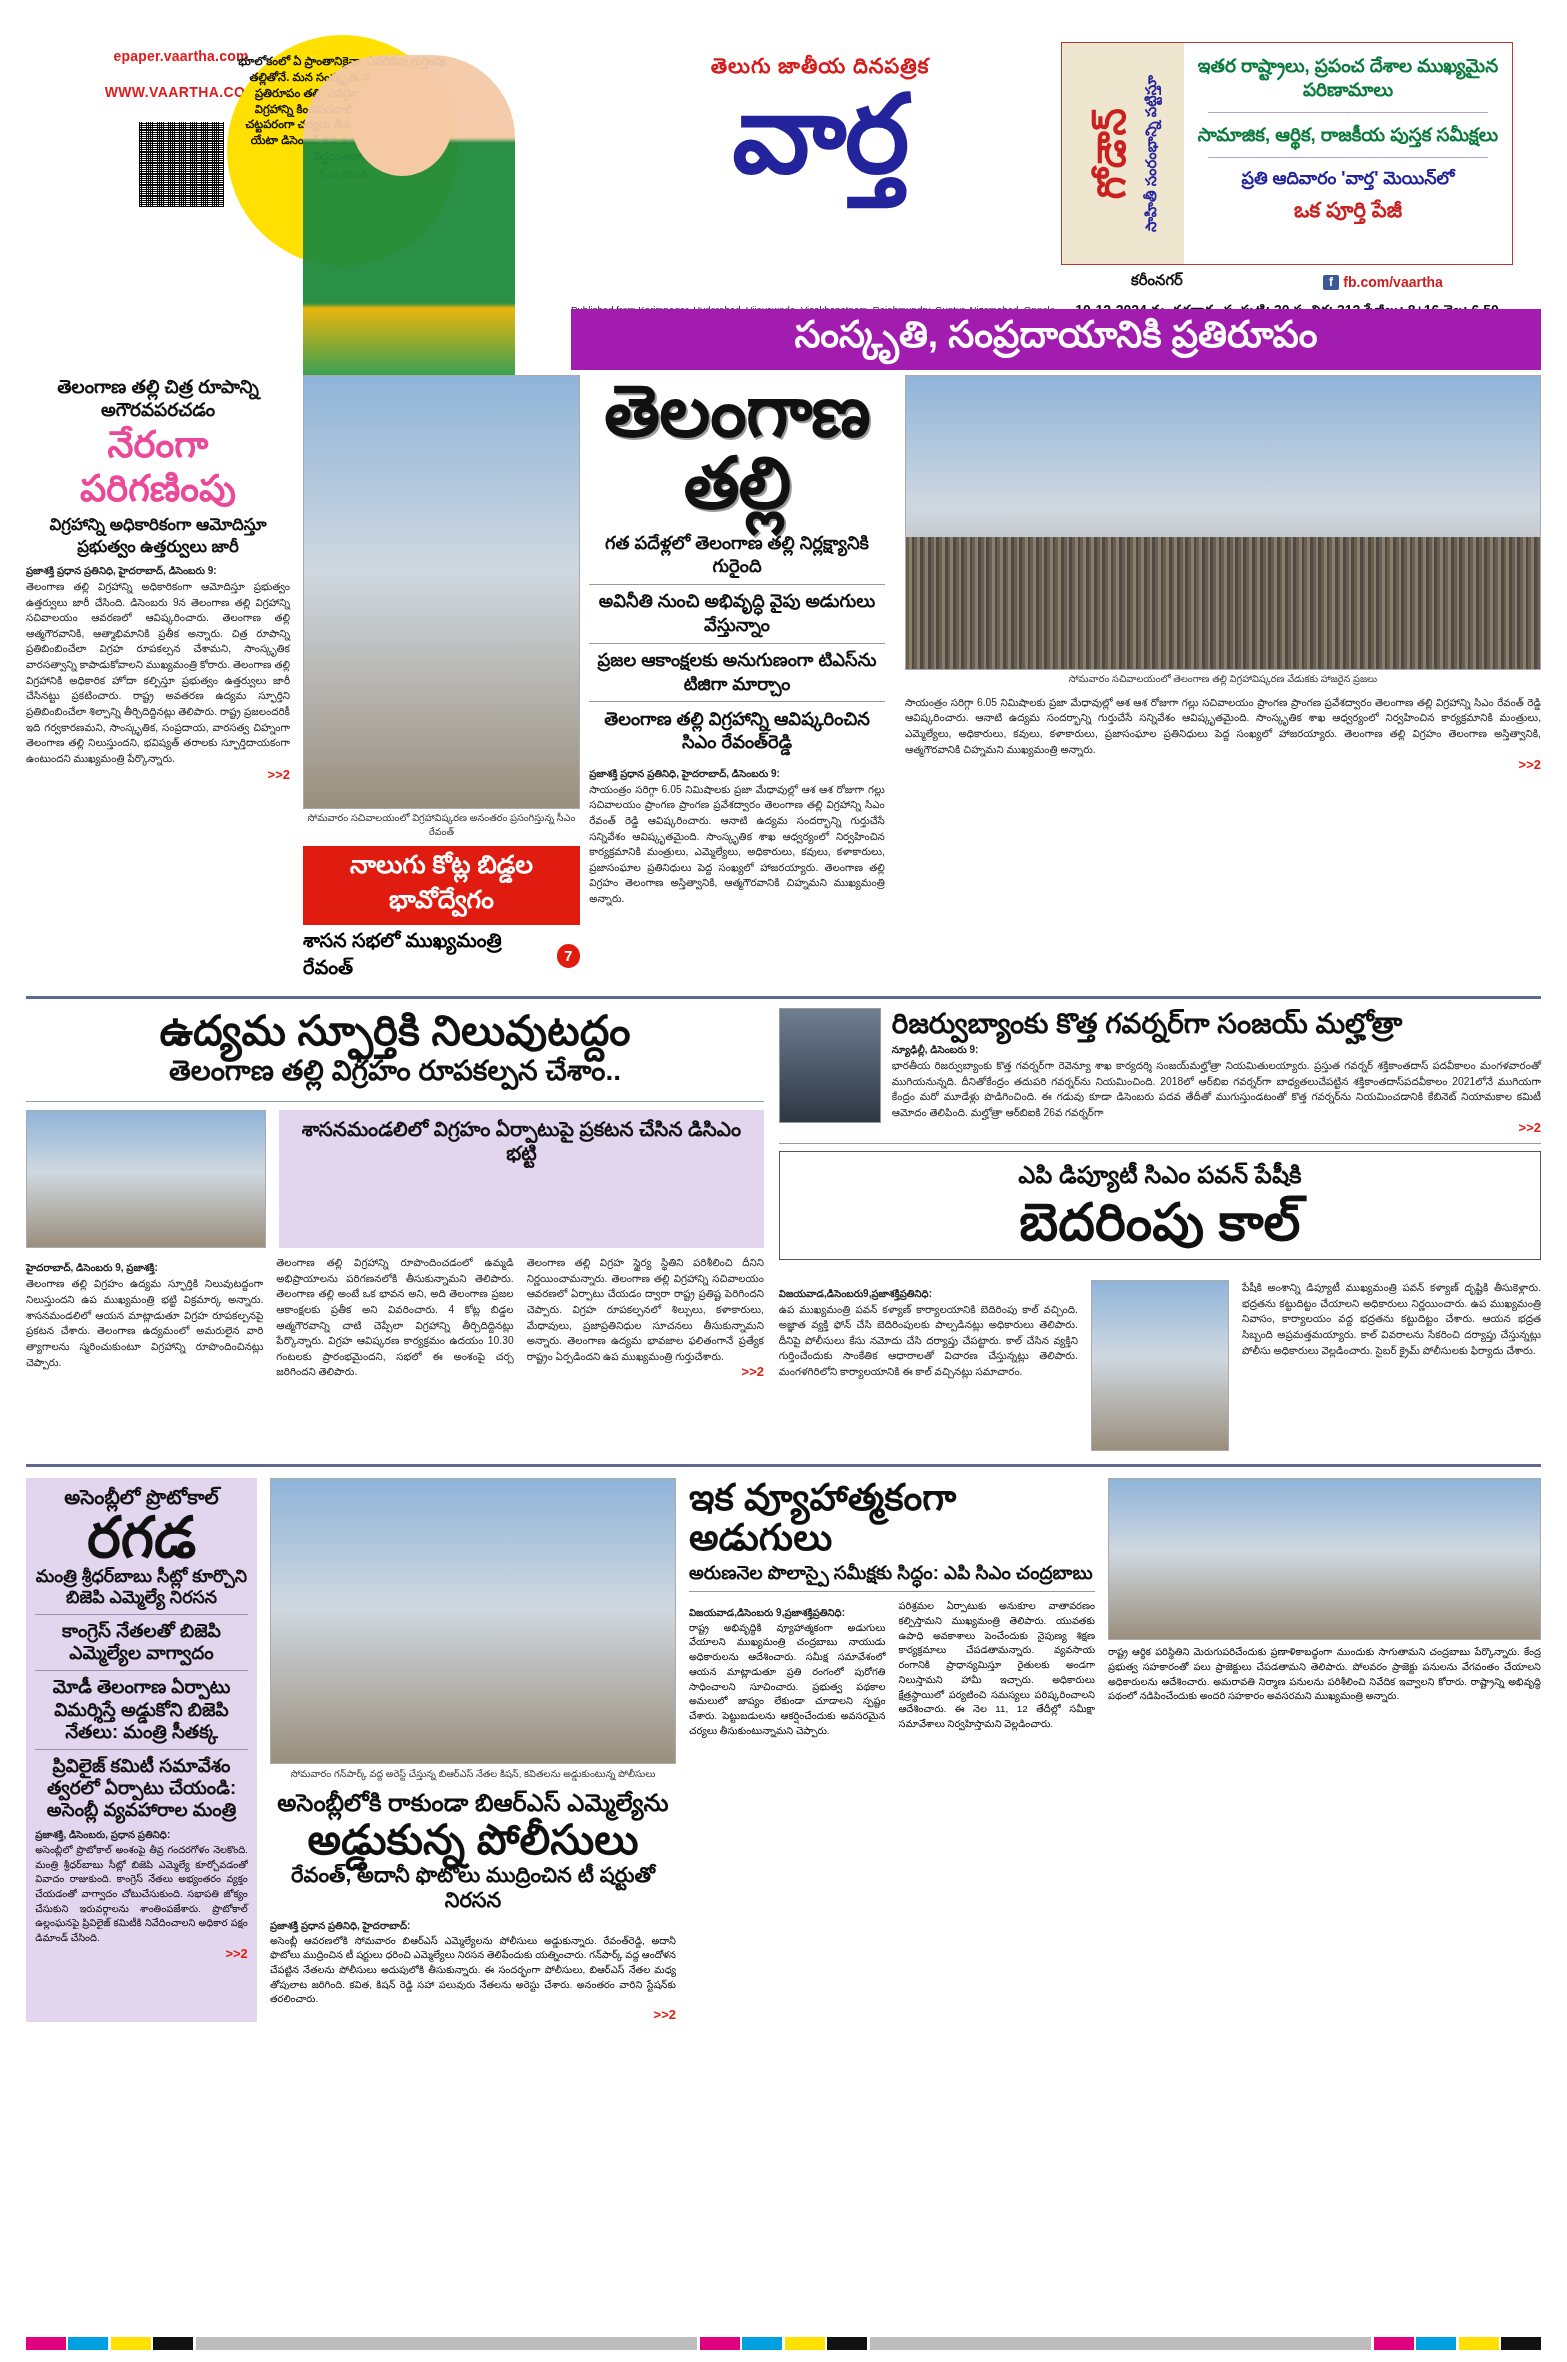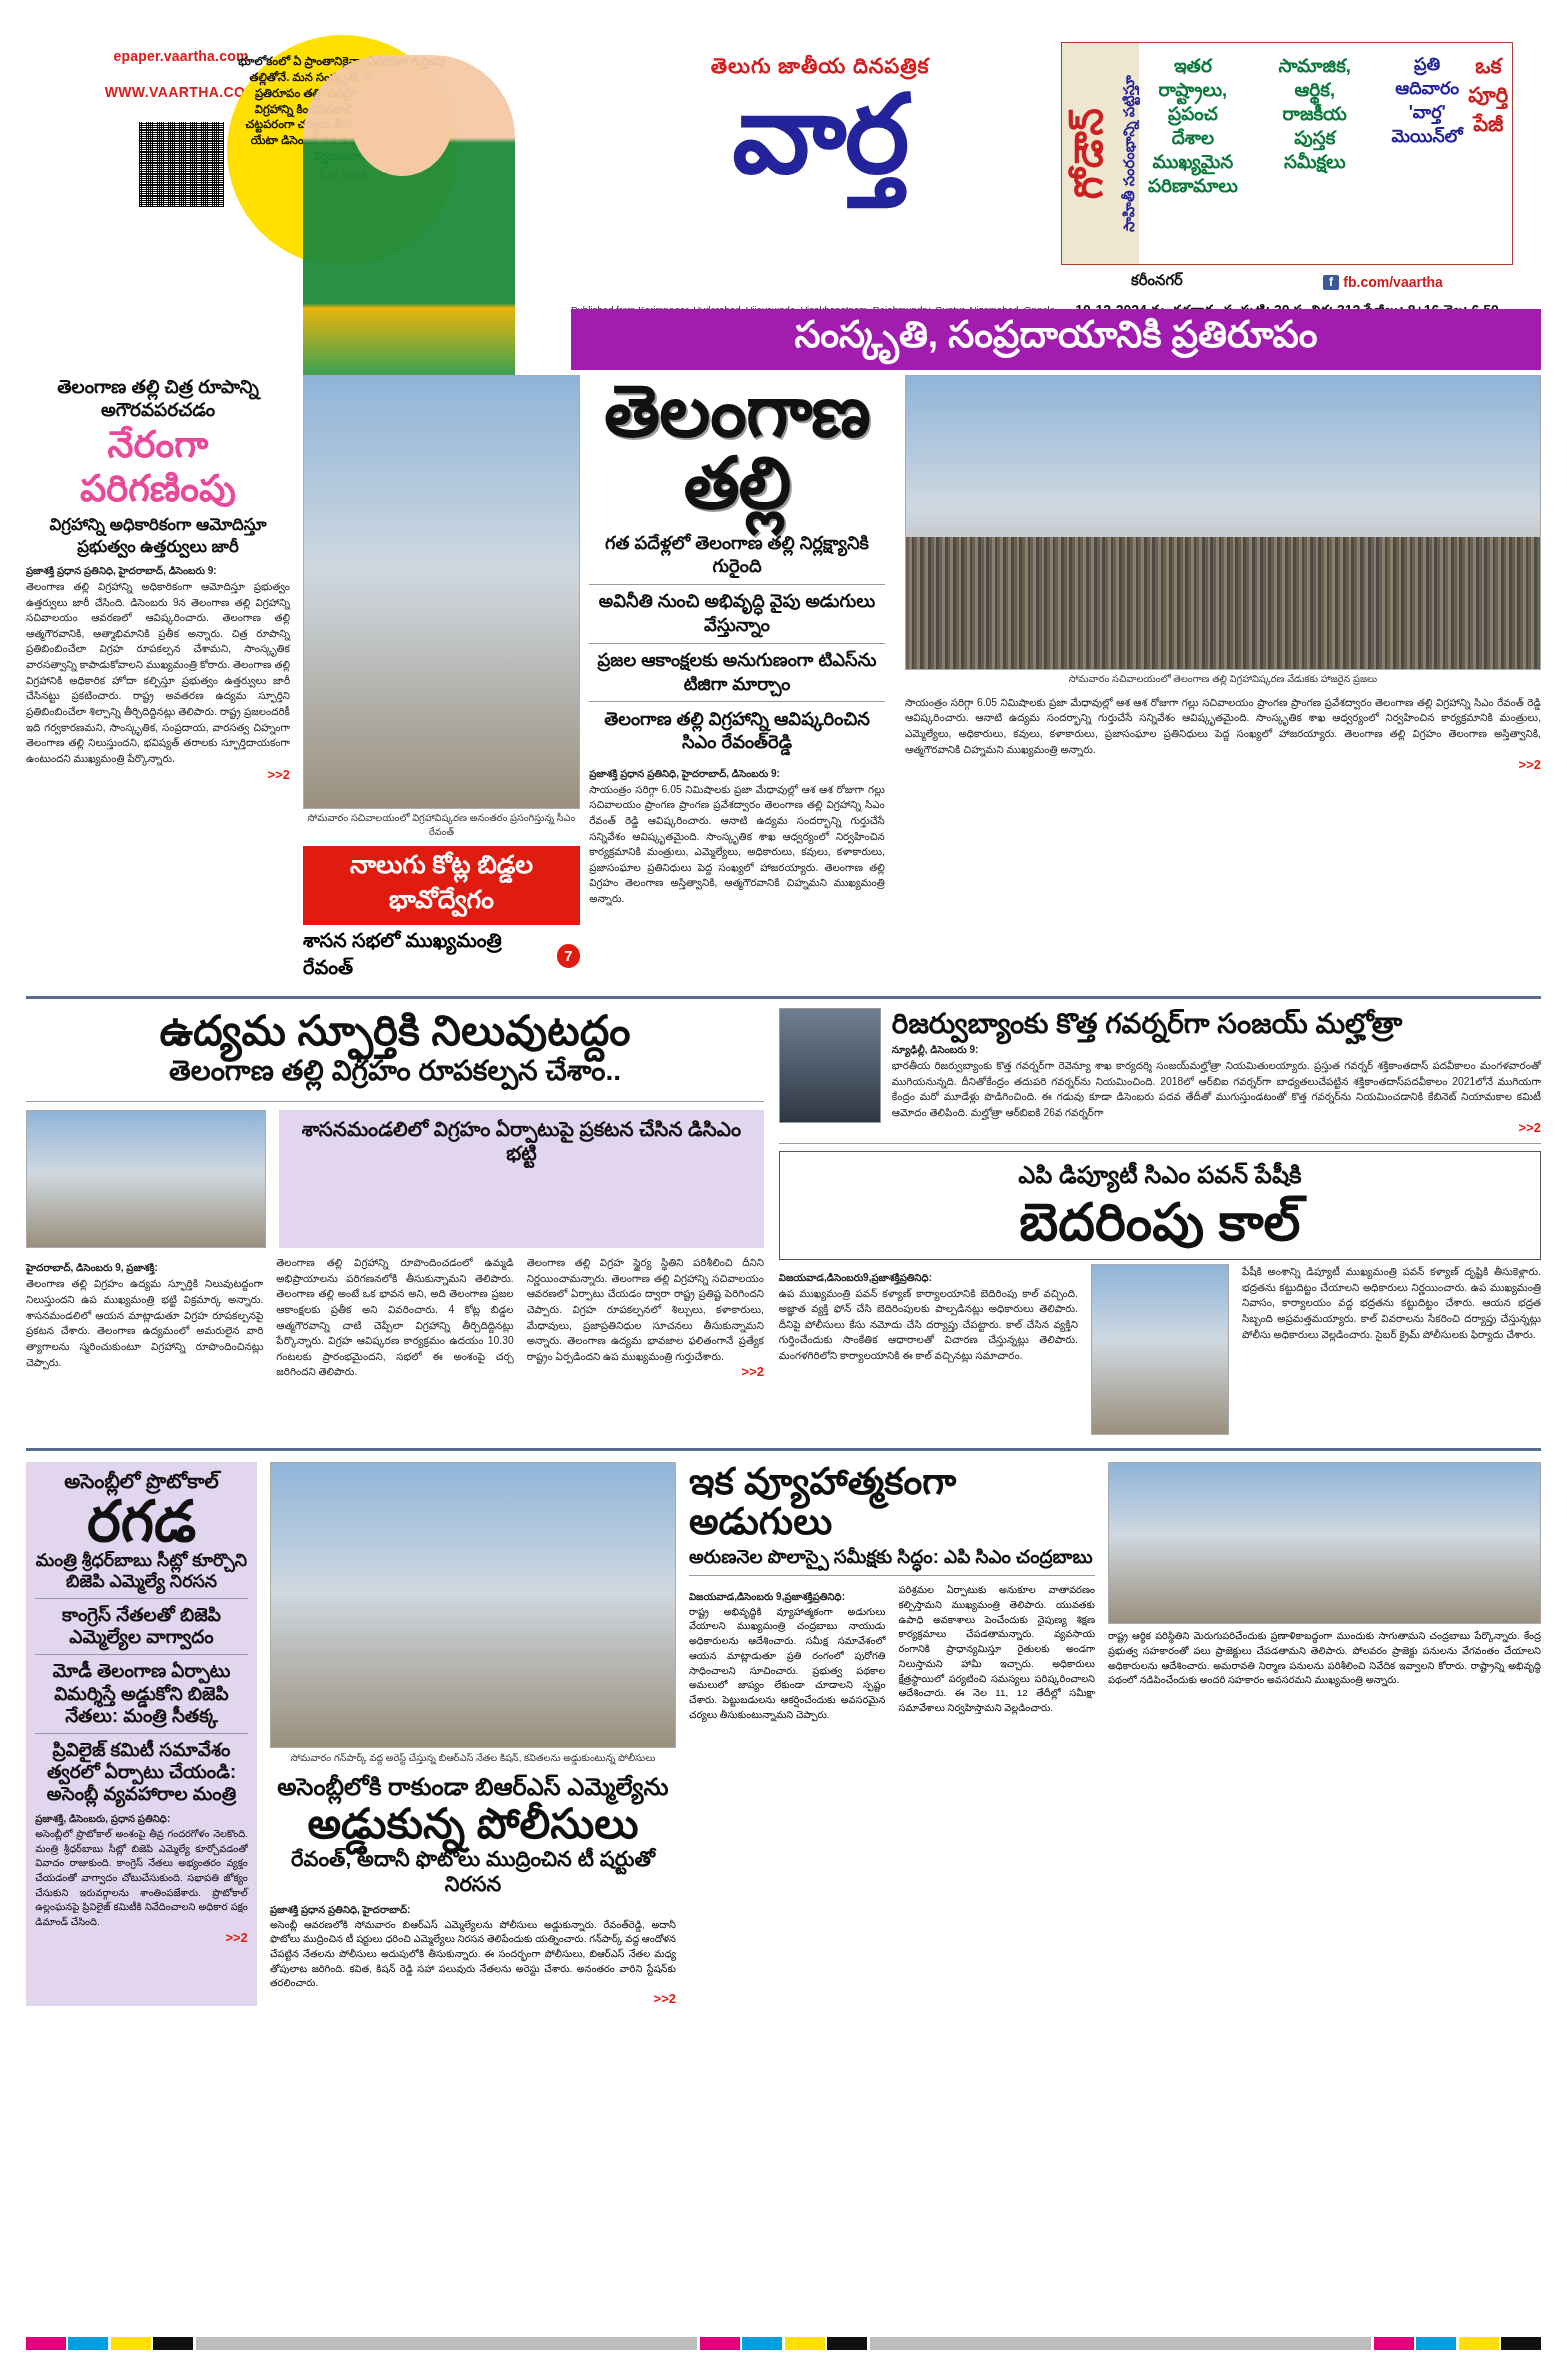--- a/index.html
+++ b/index.html
@@ -38,21 +38,21 @@
   .tagline { color:#d81b1b; font-size:21px; font-weight:700; letter-spacing:0.9px; }
   .logo-word { color:#23239c; font-size: 109px; font-weight:800; line-height: .95; letter-spacing:-1.8px; }
   .dove { position:absolute; right: 85px; top: 35px; font-size: 57px; color:#23239c; transform: scaleX(-1); }
   .pub-from { position:absolute; left: 545px; top: 303px; width: 503px; font-size:9.7px; line-height:1.5; color:#222; }
 
   .mh-right { position:absolute; right: 28px; top: 42px; width: 452px; }
   .promo-box { border:1.8px solid #b03a2e; display:flex; height: 223px; background:#fff; }
   .promo-cover { width:122px; background:#efe6cf; position:relative; display:flex; align-items:center; justify-content:center; }
   .promo-cover-title { writing-mode: vertical-rl; transform: rotate(180deg); color:#cc2020; font-size:39px; font-weight:800; }
   .promo-cover-sub { writing-mode: vertical-rl; transform: rotate(180deg); color:#23239c; font-size:14.8px; font-weight:700; margin-left:3.7px;}
-  .promo-right { flex:1; padding: 11px 9.2px; text-align:center; display:flex; justify-content:flex-start; gap:5.5px;}
+  .promo-right { flex:1; padding: 11px 9.2px; text-align:center; display:flex; flex-direction:column; justify-content:flex-start; gap:5.5px;}
   .promo-line-green { color:#0a7a3c; font-size:18.5px; font-weight:700; line-height:1.3; }
   .promo-rule { height:0.9px; background:#b8a0c8; margin: 4.6px 14.8px; }
   .promo-line-blue { color:#23239c; font-size:17.5px; font-weight:700;}
   .promo-line-red { color:#cc2020; font-size:21px; font-weight:800;}
   .mh-right-foot { display:flex; justify-content:space-around; align-items:center; margin-top:7.4px; font-size:13px;}
   .edition-name { font-size:14.8px; font-weight:700; color:#111;}
   .fb { color:#cc2020; font-weight:700; font-size:14px; display:flex; align-items:center; gap:4.6px;}
   .fb-ic { width:15.7px;height:15.7px;background:#3b5998;color:#fff;font-weight:800;font-size:12px;
            display:flex;align-items:center;justify-content:center;border-radius:1.8px;}
   .date-line { margin-top:9.2px; font-size:14px; font-weight:700; color:#111; text-align:center;}
@@ -275,21 +275,21 @@
           </div>
         </div>
       </div>
 
       <div class="sep-thin"></div>
 
       <div class="box-outline" style="margin-top:7.4px;">
         <div class="mid-kicker">ఎపి డిప్యూటీ సిఎం పవన్ పేషీకి</div>
         <div class="big-black">బెదరింపు కాల్</div>
       </div>
-      <div class="flex-row" style="margin-top:4px;">
+      <div class="flex-row" style="margin-top:20px;">
         <div style="flex:1;">
           <div class="ll-byline">విజయవాడ,డిసెంబరు9,ప్రజాశక్తిప్రతినిధి:</div>
           <div class="body-text">ఉప ముఖ్యమంత్రి పవన్ కళ్యాణ్ కార్యాలయానికి బెదిరింపు కాల్ వచ్చింది. అజ్ఞాత వ్యక్తి ఫోన్ చేసి బెదిరింపులకు పాల్పడినట్లు అధికారులు తెలిపారు. దీనిపై పోలీసులు కేసు నమోదు చేసి దర్యాప్తు చేపట్టారు. కాల్ చేసిన వ్యక్తిని గుర్తించేందుకు సాంకేతిక ఆధారాలతో విచారణ చేస్తున్నట్లు తెలిపారు. మంగళగిరిలోని కార్యాలయానికి ఈ కాల్ వచ్చినట్లు సమాచారం.</div>
         </div>
         <div style="width:138px;">
           <div class="photo" style="height:171px;">
             <div class="ph-sky"></div>
           </div>
         </div>
         <div style="flex:1;">

